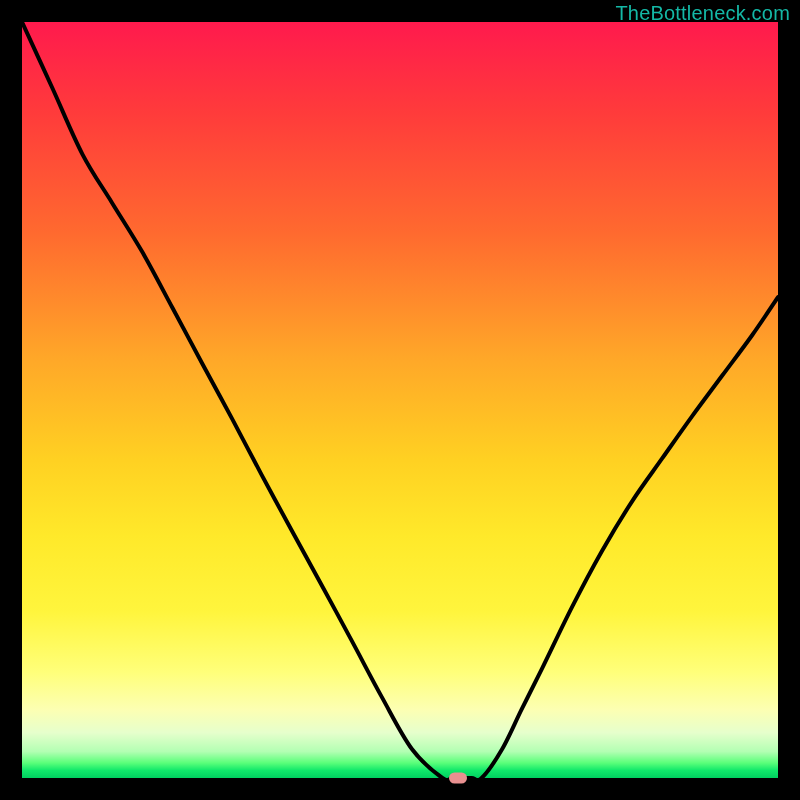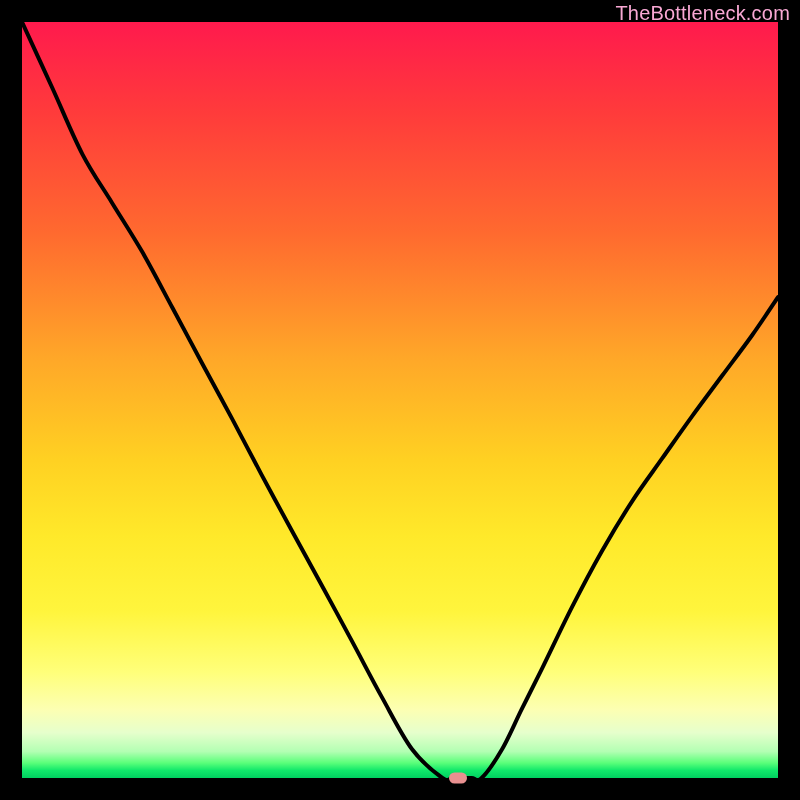--- a/index.html
+++ b/index.html
@@ -38,21 +38,21 @@
       #b3ffb3 96.5%,
       #5aff7a 98%,
       #10e86a 99%,
       #00d060 100%
     );
   }
   .watermark {
     position: absolute;
     top: 2px;
     right: 10px;
-    color: #f9a8d4;
+    color: #14b8a6;
     font-size: 20px;
     font-weight: 400;
     letter-spacing: 0.2px;
     user-select: none;
   }
   svg.curve {
     position: absolute;
     left: 0; top: 0;
     width: 756px;
     height: 756px;

